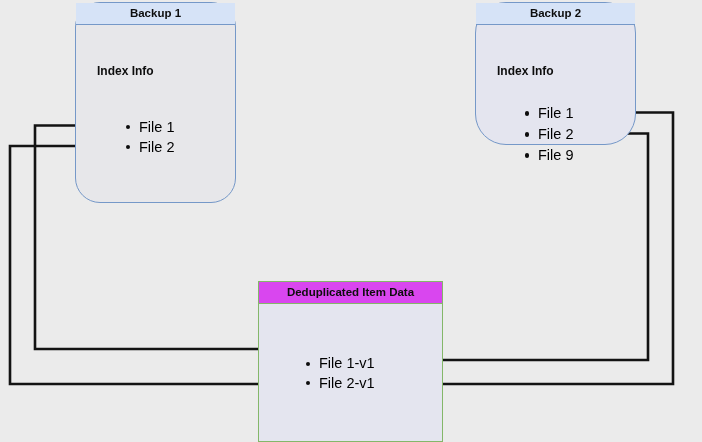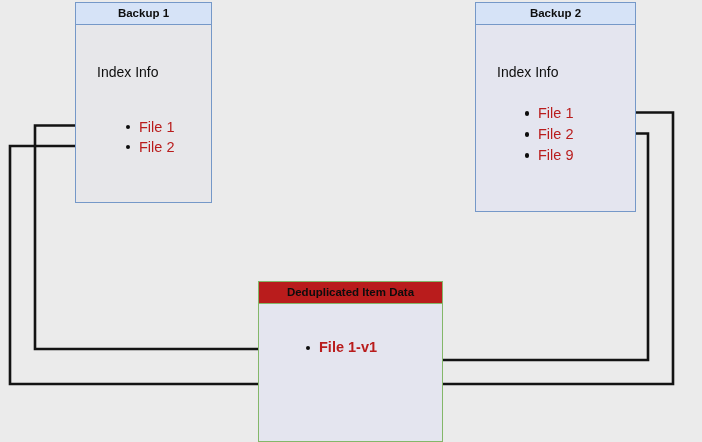--- a/index.html
+++ b/index.html
@@ -45,39 +45,40 @@
   }
   .blue-box > .box-header {
     background: #d6e3f7;
     border-bottom: 1.6px solid #7598c8;
   }
   .green-box {
     border: 1.6px solid #84b769;
     background: #e4e5ef;
   }
   .green-box > .box-header {
-    background: #b91c1c;
+    background: #d946ef;
     border-bottom: 1.6px solid #84b769;
   }
   .index-label {
     position: absolute;
-    font-size: 14px;
+    font-size: 12px;
     color: #0d0d0d;
     white-space: nowrap;
+    font-weight: bold;
   }
   .file-list {
     position: absolute;
     margin: 0;
     padding: 0;
     list-style: none;
   }
   .file-list li {
     position: relative;
     font-size: 14.5px;
-    color: #b91c1c;
+    color: #000000;
     white-space: nowrap;
     padding-left: 13px;
   }
   .file-list li::before {
     content: "";
     position: absolute;
     left: 0;
     top: 50%;
     margin-top: -2.2px;
     width: 4.4px;
@@ -104,43 +105,44 @@
 
   <path d="M 123,125.5 L 35,125.5 L 35,349 L 297,349" fill="none" stroke="#131313" stroke-width="2.6" stroke-linecap="butt" stroke-linejoin="miter" marker-end="url(#arrowR)"></path>
 
   <path d="M 123,146 L 10,146 L 10,384 L 297,384" fill="none" stroke="#131313" stroke-width="2.6" stroke-linecap="butt" stroke-linejoin="miter" marker-end="url(#arrowR)"></path>
 
   <path d="M 594,112.5 L 673,112.5 L 673,384 L 394,384" fill="none" stroke="#131313" stroke-width="2.6" stroke-linecap="butt" stroke-linejoin="miter" marker-end="url(#arrowL)"></path>
 
   <path d="M 594,133.5 L 648,133.5 L 648,360 L 398,360" fill="none" stroke="#131313" stroke-width="2.6" stroke-linecap="butt" stroke-linejoin="miter" marker-end="url(#arrowL)"></path>
 </svg>
 
-<div class="box blue-box" style="left:75px; top:2px; width:137px; height:201px;">
+<div class="box blue-box" style="left:75px; top:2px; width:161px; height:201px;border-radius:25px;">
   <div class="box-header">Backup 1</div>
   <div class="box-body" style="height:177px;">
     <div class="index-label" style="left:21px; top:39px;">Index Info</div>
     <ul class="file-list b1-list" style="left:50px; top:92px;">
       <li>File 1</li>
       <li>File 2</li>
     </ul>
   </div>
 </div>
 
-<div class="box blue-box" style="left:475px; top:2px; width:161px; height:210px; background:#e4e5ef;">
+<div class="box blue-box" style="left:475px; top:2px; width:161px; height:143px; background:#e4e5ef;border-radius:31px;">
   <div class="box-header">Backup 2</div>
   <div class="box-body" style="height:177px;">
     <div class="index-label" style="left:21px; top:39px;">Index Info</div>
     <ul class="file-list b2-list" style="left:49px; top:78px;">
       <li>File 1</li>
       <li>File 2</li>
       <li>File 9</li>
     </ul>
   </div>
 </div>
 
 <div class="box green-box" style="left:258px; top:281px; width:185px; height:161px;">
   <div class="box-header">Deduplicated Item Data</div>
   <div class="box-body" style="height:137px;">
-    <ul class="file-list dd-list" style="left:47px; top:34px;font-weight:bold;">
+    <ul class="file-list dd-list" style="left:47px; top:50px;">
       <li>File 1-v1</li>
+      <li>File 2-v1</li>
     </ul>
   </div>
 </div>
 
 </body></html>

